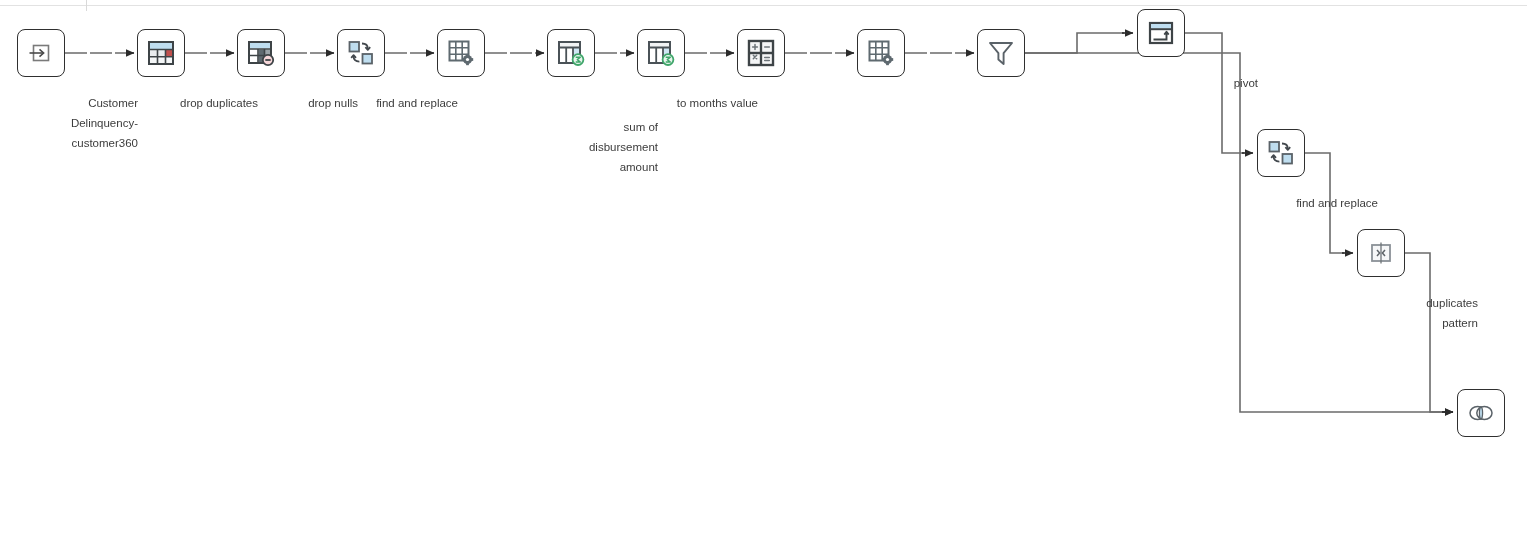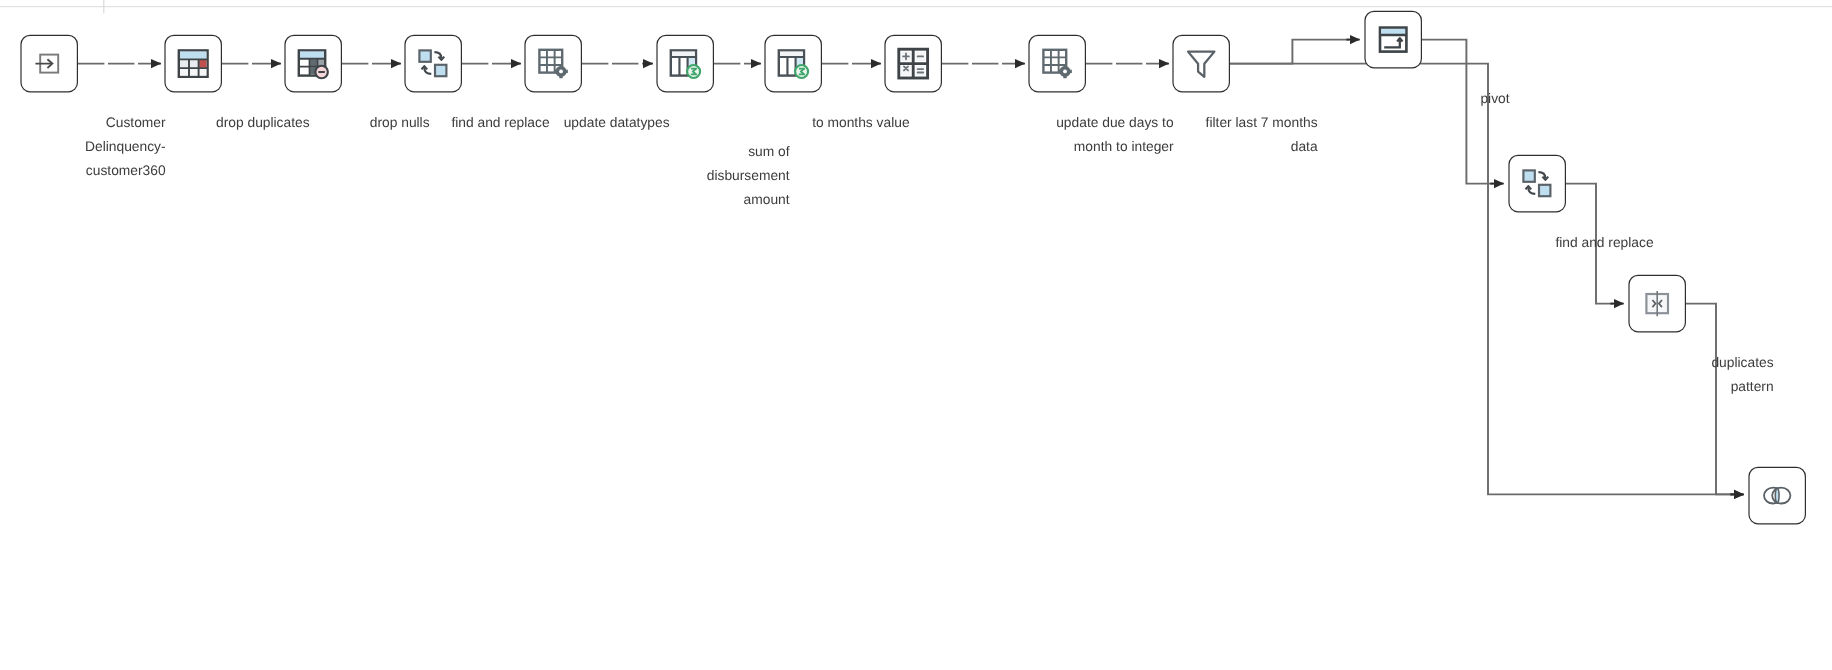--- a/index.html
+++ b/index.html
@@ -226,21 +226,20 @@
           <circle cx="21.5" cy="21.5" r="4.6"></circle>
           <rect x="20.1" y="15.9" width="2.8" height="3.1"></rect>
           <rect x="20.1" y="24.1" width="2.8" height="3.1"></rect>
           <rect x="15.9" y="20.1" width="3.1" height="2.8"></rect>
           <rect x="24.1" y="20.1" width="3.1" height="2.8"></rect>
         </g>
         <circle cx="21.5" cy="21.5" r="1.6" fill="#ffffff"></circle>
       </svg>
     </span>
   </div>
-  <div class="node-label" style="left:383px;top:93px;width:175px;">update datatypes</div>
 
   <div class="node" style="left:547px;top:29px;">
     <span>
       <svg width="30" height="30" viewBox="0 0 30 30">
         <rect x="3" y="4" width="21" height="21" fill="#ffffff" stroke="#4a5257" stroke-width="2"></rect>
         <rect x="4" y="5" width="19" height="4" fill="#f1f3f4"></rect>
         <rect x="17.5" y="10" width="5.5" height="14" fill="#cfe6f3"></rect>
         <path d="M3,9.5 L24,9.5 M10.2,9.5 L10.2,25 M17,9.5 L17,25" stroke="#4a5257" stroke-width="1.8"></path>
         <circle cx="22" cy="21.6" r="5.4" fill="#e9f5ee" stroke="#3fa66a" stroke-width="1.8"></circle>
         <path d="M19.7,19.2 L24.3,19.2 L21.3,21.6 L24.3,24 L19.7,24" stroke="#3fa66a" stroke-width="1.4" fill="none" stroke-linejoin="round"></path>
@@ -293,32 +292,28 @@
           <circle cx="21.5" cy="21.5" r="4.6"></circle>
           <rect x="20.1" y="15.9" width="2.8" height="3.1"></rect>
           <rect x="20.1" y="24.1" width="2.8" height="3.1"></rect>
           <rect x="15.9" y="20.1" width="3.1" height="2.8"></rect>
           <rect x="24.1" y="20.1" width="3.1" height="2.8"></rect>
         </g>
         <circle cx="21.5" cy="21.5" r="1.6" fill="#ffffff"></circle>
       </svg>
     </span>
   </div>
-  <div class="node-label" style="left:803px;top:93px;width:175px;">update due days to
-month to integer</div>
 
   <div class="node" style="left:977px;top:29px;">
     <span>
       <svg width="30" height="30" viewBox="0 0 30 30">
         <path d="M4,5 L26,5 L17.6,15.2 L17.6,26 L12.4,21.6 L12.4,15.2 Z" fill="none" stroke="#5a6268" stroke-width="1.9" stroke-linejoin="round"></path>
       </svg>
     </span>
   </div>
-  <div class="node-label" style="left:923px;top:93px;width:175px;">filter last 7 months
-data</div>
 
   <div class="node" style="left:1137px;top:9px;">
     <span>
       <svg width="30" height="30" viewBox="0 0 30 30">
         <rect x="4" y="5" width="22" height="20" fill="#ffffff" stroke="#3e4447" stroke-width="2.2"></rect>
         <rect x="5" y="6" width="20" height="4.6" fill="#bfdef0"></rect>
         <path d="M4,11.2 L26,11.2" stroke="#3e4447" stroke-width="2"></path>
         <path d="M7.5,21.5 L20.5,21.5 L20.5,14.5" stroke="#3e4447" stroke-width="1.9" fill="none"></path>
         <path d="M18.3,16.6 L20.5,13.8 L22.7,16.6" stroke="#3e4447" stroke-width="1.9" fill="none" stroke-linejoin="round"></path>
       </svg>

